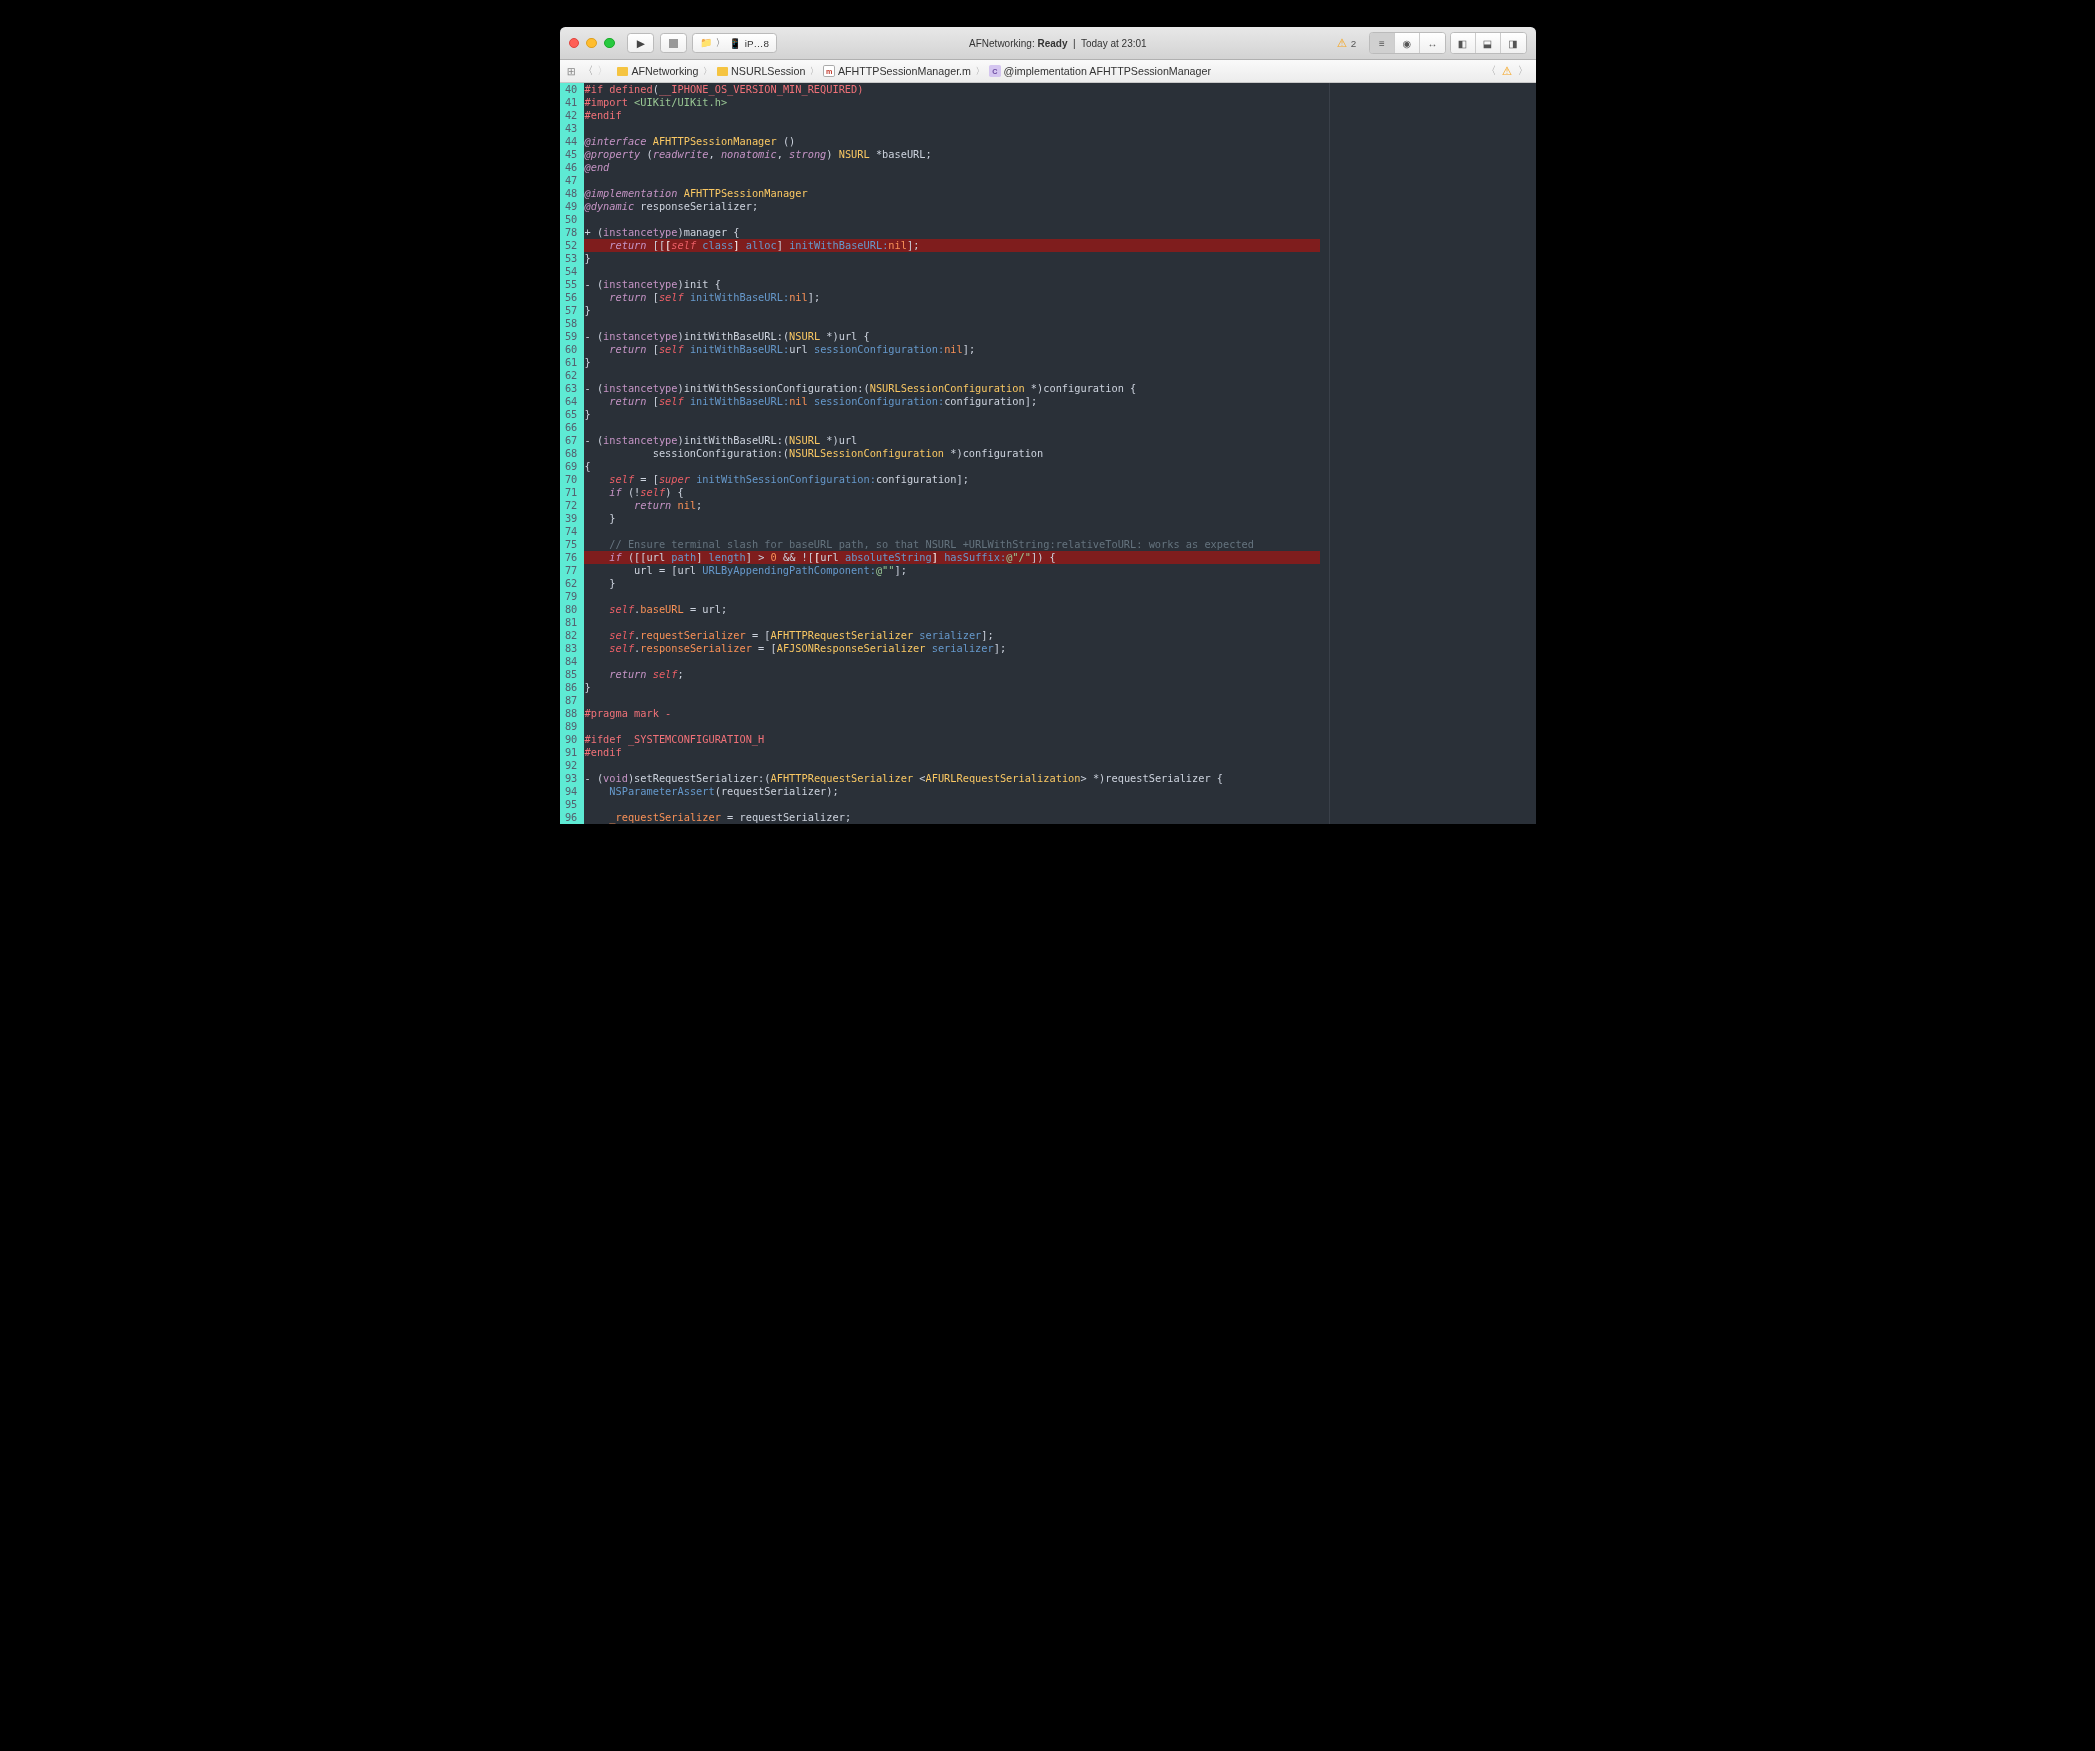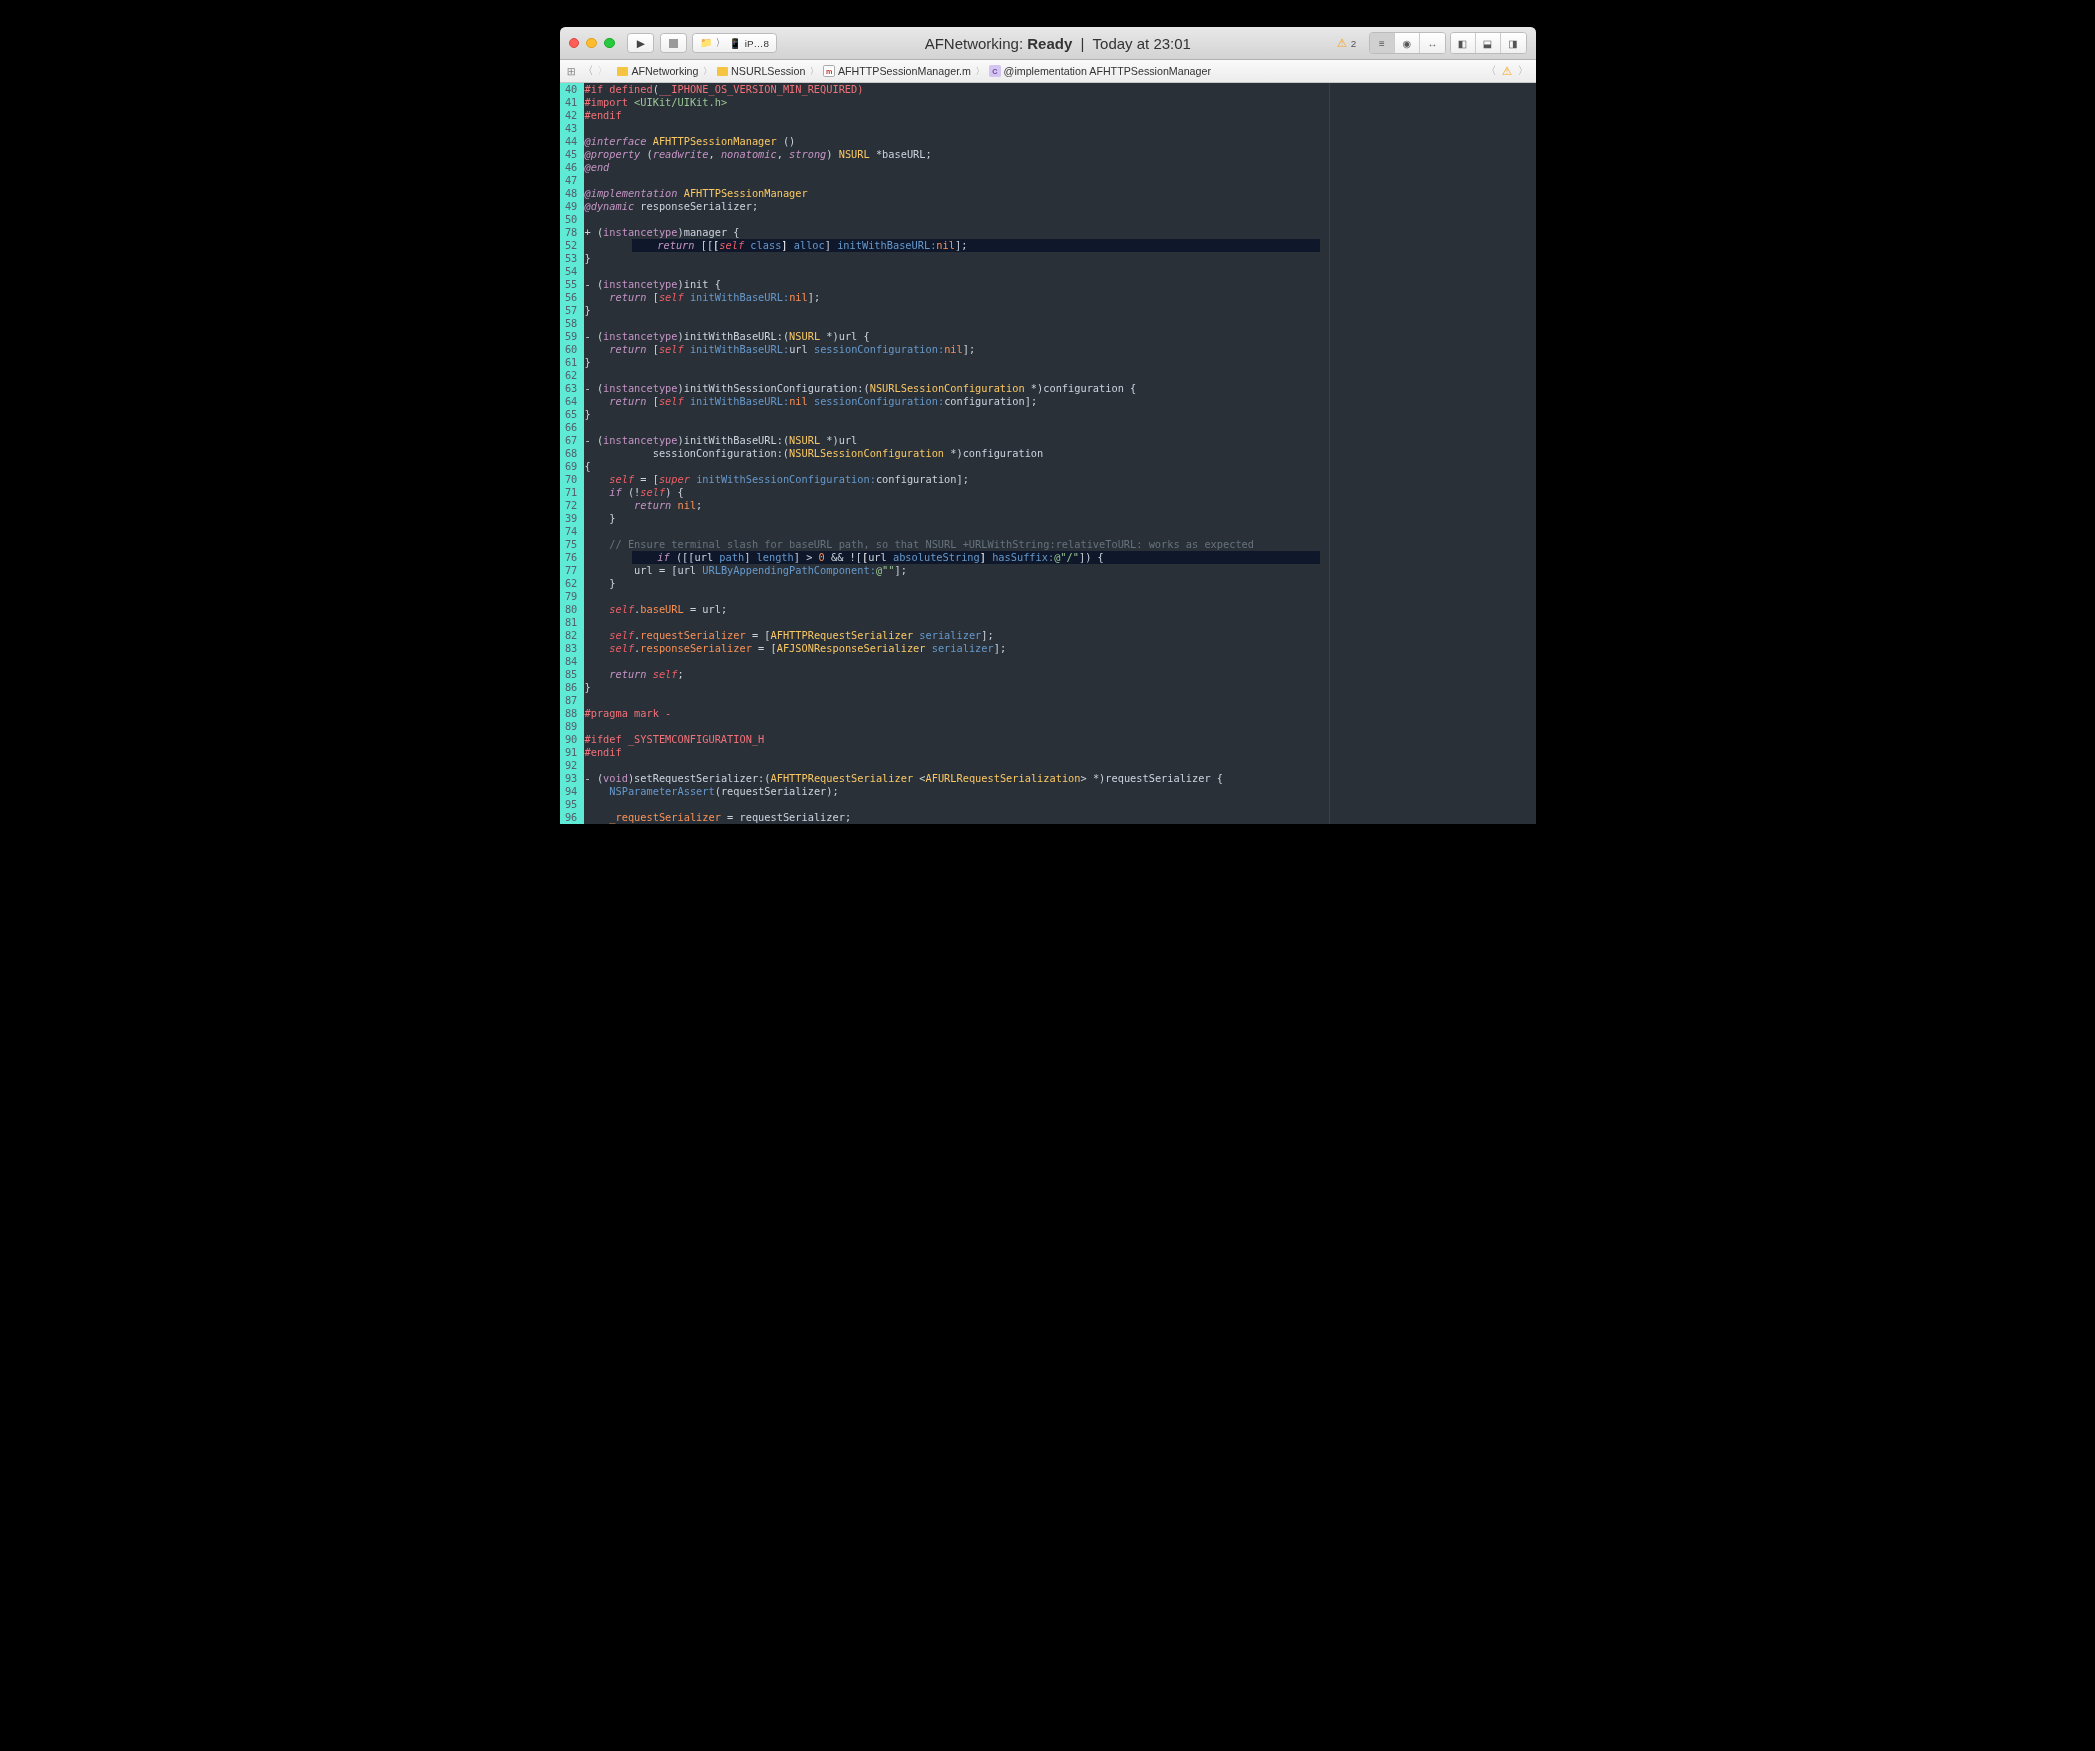--- a/index.html
+++ b/index.html
@@ -8,41 +8,41 @@
 .titlebar { height: 33px; background: linear-gradient(#e8e8e8, #d3d3d3); display: flex; align-items: center; padding: 0 9px; border-bottom: 0.9px solid #b0b0b0; font-size: 10.7px; color: #333; }
 .traffic { display: flex; gap: 7.2px; margin-right: 12.5px; }
 .dot { width: 10.7px; height: 10.7px; border-radius: 50%; }
 .dot.red { background: #ff5f56; border: 0.4px solid #e0443e; }
 .dot.yel { background: #ffbd2e; border: 0.4px solid #dea123; }
 .dot.grn { background: #27c93f; border: 0.4px solid #1aab29; }
 .tb-btn { width: 27px; height: 19.7px; background: linear-gradient(#fff,#f0f0f0); border: 0.9px solid #bbb; border-radius: 3.6px; display: flex; align-items: center; justify-content: center; margin-right: 5.4px; cursor: pointer; }
 .play { font-size: 10.7px; color: #444; }
 .stop { width: 9px; height: 9px; background: #999; }
 .scheme { display: flex; align-items: center; background: linear-gradient(#fff,#f0f0f0); border: 0.9px solid #bbb; border-radius: 3.6px; height: 19.7px; padding: 0 7.2px; margin-right: 10.7px; font-size: 9.9px; gap: 3.6px; }
-.status { flex: 1; text-align: center; font-size: 15px; color: #333; }
+.status { flex: 1; text-align: center; font-size: 10px; color: #333; }
 .status b { font-weight: 600; }
 .warn { display: flex; align-items: center; gap: 3.6px; margin: 0 9px; font-size: 9.9px; color: #555; }
 .warn-tri { color: #f5a623; font-size: 11.6px; }
 .seg { display: flex; border: 0.9px solid #bbb; border-radius: 3.6px; overflow: hidden; margin-left: 3.6px; }
 .seg-b { width: 25px; height: 19.7px; background: linear-gradient(#fff,#f0f0f0); display: flex; align-items: center; justify-content: center; border-right: 0.9px solid #ccc; cursor: pointer; font-size: 9.9px; color: #555; }
 .seg-b:last-child { border-right: none; }
 .seg-b.active { background: #d0d0d0; }
 .jumpbar { height: 23px; background: linear-gradient(#fafafa,#ececec); border-bottom: 0.9px solid #c8c8c8; display: flex; align-items: center; padding: 0 7.2px; font-size: 10.7px; color: #333; }
 .folder { width: 11.6px; height: 9px; background: #f5c441; border-radius: 0.9px; display: inline-block; }
 .jb-chev { color: #999; margin: 0 4.5px; font-size: 9px; }
 .jb-item { display: flex; align-items: center; cursor: pointer; }
 .jb-right { margin-left: auto; display: flex; align-items: center; gap: 5.4px; }
 .mfile { width: 11.6px; height: 11.6px; background: #fff; border: 0.9px solid #aaa; border-radius: 1.8px; display: inline-flex; align-items: center; justify-content: center; font-size: 7.2px; font-weight: bold; color: #c0392b; }
 .cimpl { width: 11.6px; height: 11.6px; background: #d4c5f0; border-radius: 1.8px; display: inline-flex; align-items: center; justify-content: center; font-size: 7.2px; font-weight: bold; color: #6b4ba0; }
 .editor { display: flex; background: #2a3038; font-family: "SF Mono", Menlo, Consolas, monospace; font-size: 10.3px; line-height: 13px; }
 .gutter { background: #5eead4; color: #54606e; text-align: right; padding: 0 7.2px 0 5.4px; user-select: none; }
 .gutter div { height: 13px; }
 .code { flex: 1; padding-right: 9px; white-space: pre; color: #cdd3de; border-right: 0.9px solid #3a4049; }
 .code div { height: 13px; }
-.code div.hl { background: #0f172a; margin-left: 48px; }
+.code div.hl { background: #7f1d1d; }
 .sidebar-r { width: 206px; background: #2a3038; }
 .tok-pre { color: #f07178; margin-top: 24px; }
 .tok-str { color: #99c794; }
 .tok-cls { color: #fac863; }
 .tok-key { color: #c594c5; font-style: italic; }
 .tok-sel { color: #ec5f67; font-style: italic; }
 .tok-att { color: #f99157; }
 .tok-mth { color: #6699cc; }
 .tok-typ { color: #c594c5; }
 .tok-num { color: #f99157; }

